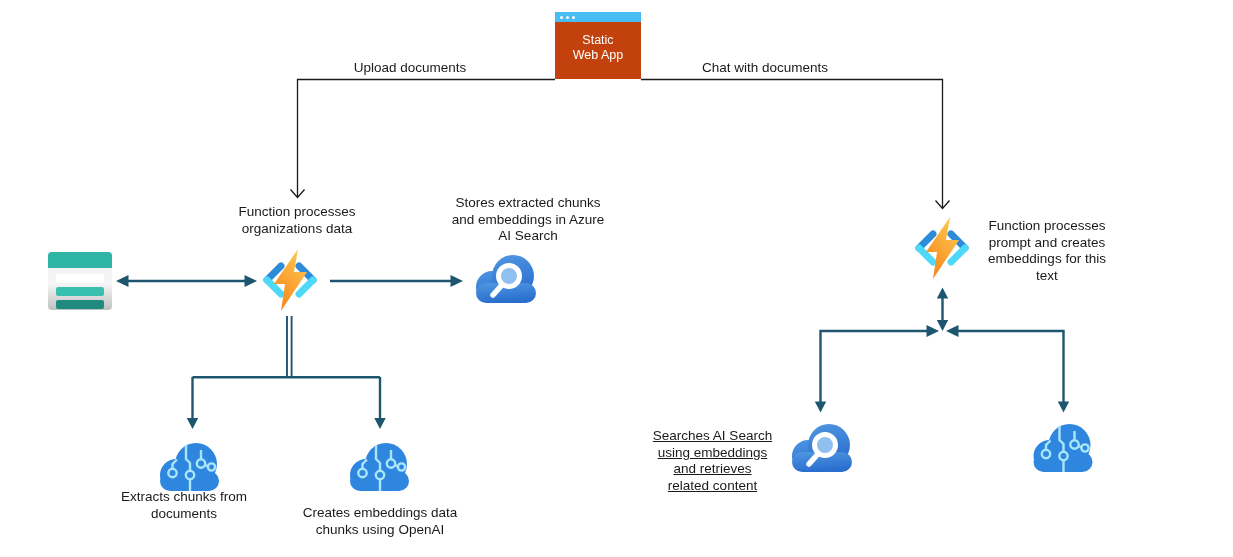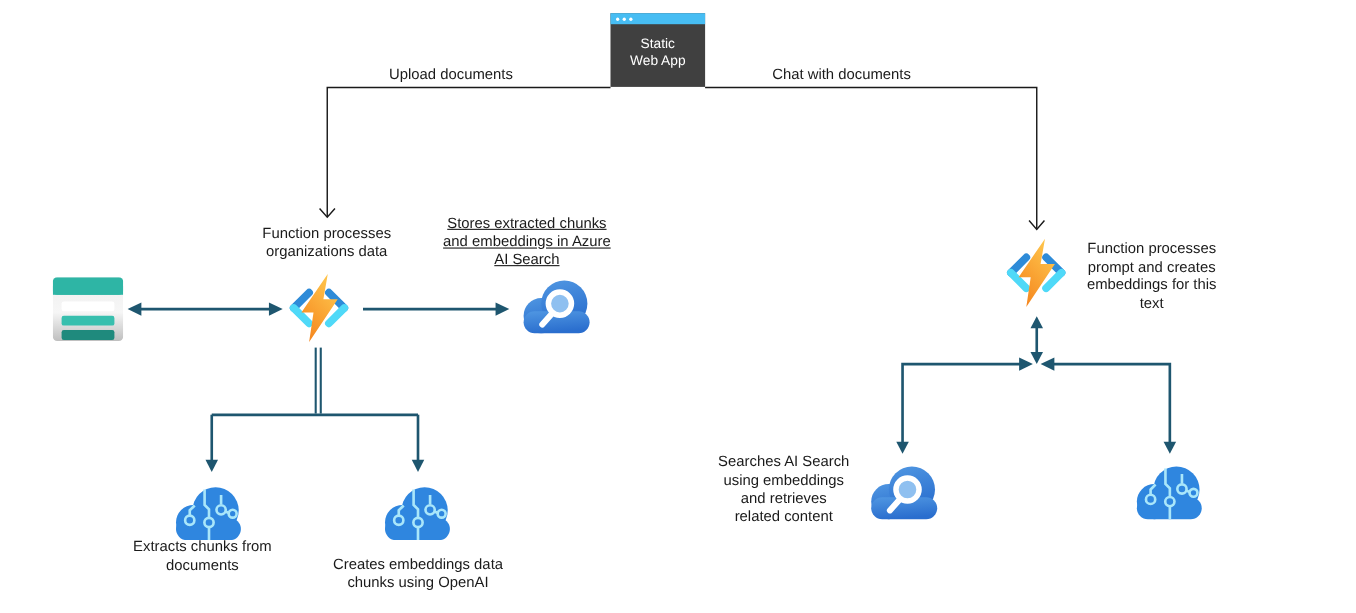--- a/index.html
+++ b/index.html
@@ -6,21 +6,21 @@
   .canvas {
     position:relative; width:1233px; height:557px; background:#ffffff;
     font-family:"Liberation Sans", sans-serif; overflow:hidden;
   }
   .connectors { position:absolute; left:0; top:0; pointer-events:none; }
   .label {
     position:absolute; font-size:13.5px; line-height:16.5px; color:#1a1a1a;
     text-align:center; white-space:pre-line;
   }
   .icon { position:absolute; }
-  .swa { position:absolute; left:555px; top:12px; width:86px; height:67px; background:#404040; }
+  .swa { position:absolute; left:555px; top:12px; width:86px; height:67px; background:#c2410c; }
   .swa-bar { height:10px; background:#47BDF3; display:flex; align-items:center; padding-left:5px; }
   .dot { width:3px; height:3px; border-radius:50%; background:#ffffff; display:block; margin-right:3px; }
   .swa-label {
     color:#ffffff; font-size:12.5px; line-height:15px; text-align:center;
     white-space:pre-line; padding-top:11px;
   }
   .defs-holder { position:absolute; width:0; height:0; overflow:hidden; }
 </style>
 </head>
 <body>
@@ -150,21 +150,21 @@
   </div>
 
   <div class="label" style="left:217px; top:204px; width:160px;">Function processes
 organizations data</div>
   <div class="icon" style="left:258px; top:249px;">
     <svg width="64" height="62">
         <use href="#sym-func"></use>
       </svg>
   </div>
 
-  <div class="label" style="left:390px; top:195px; width:178px;text-decoration:underline;">Stores extracted chunks
+  <div class="label" style="left:439px; top:195px; width:178px;">Stores extracted chunks
 and embeddings in Azure
 AI Search</div>
   <div class="icon" style="left:467px; top:249px;">
     <svg width="76" height="62">
         <use href="#sym-searchcloud"></use>
       </svg>
   </div>
 
   <div class="icon" style="left:153px; top:437px;">
     <svg width="74" height="62">
@@ -185,21 +185,21 @@
   <div class="icon" style="left:910px; top:217px;">
     <svg width="64" height="62">
         <use href="#sym-func"></use>
       </svg>
   </div>
   <div class="label" style="left:976px; top:218px; width:142px;">Function processes
 prompt and creates
 embeddings for this
 text</div>
 
-  <div class="label" style="left:645px; top:412px; width:135px;">Searches AI Search
+  <div class="label" style="left:645px; top:428px; width:135px;text-decoration:underline;">Searches AI Search
 using embeddings
 and retrieves
 related content</div>
   <div class="icon" style="left:783px; top:418px;">
     <svg width="76" height="62">
         <use href="#sym-searchcloud"></use>
       </svg>
   </div>
 
   <div class="icon" style="left:1026px; top:418px;">

